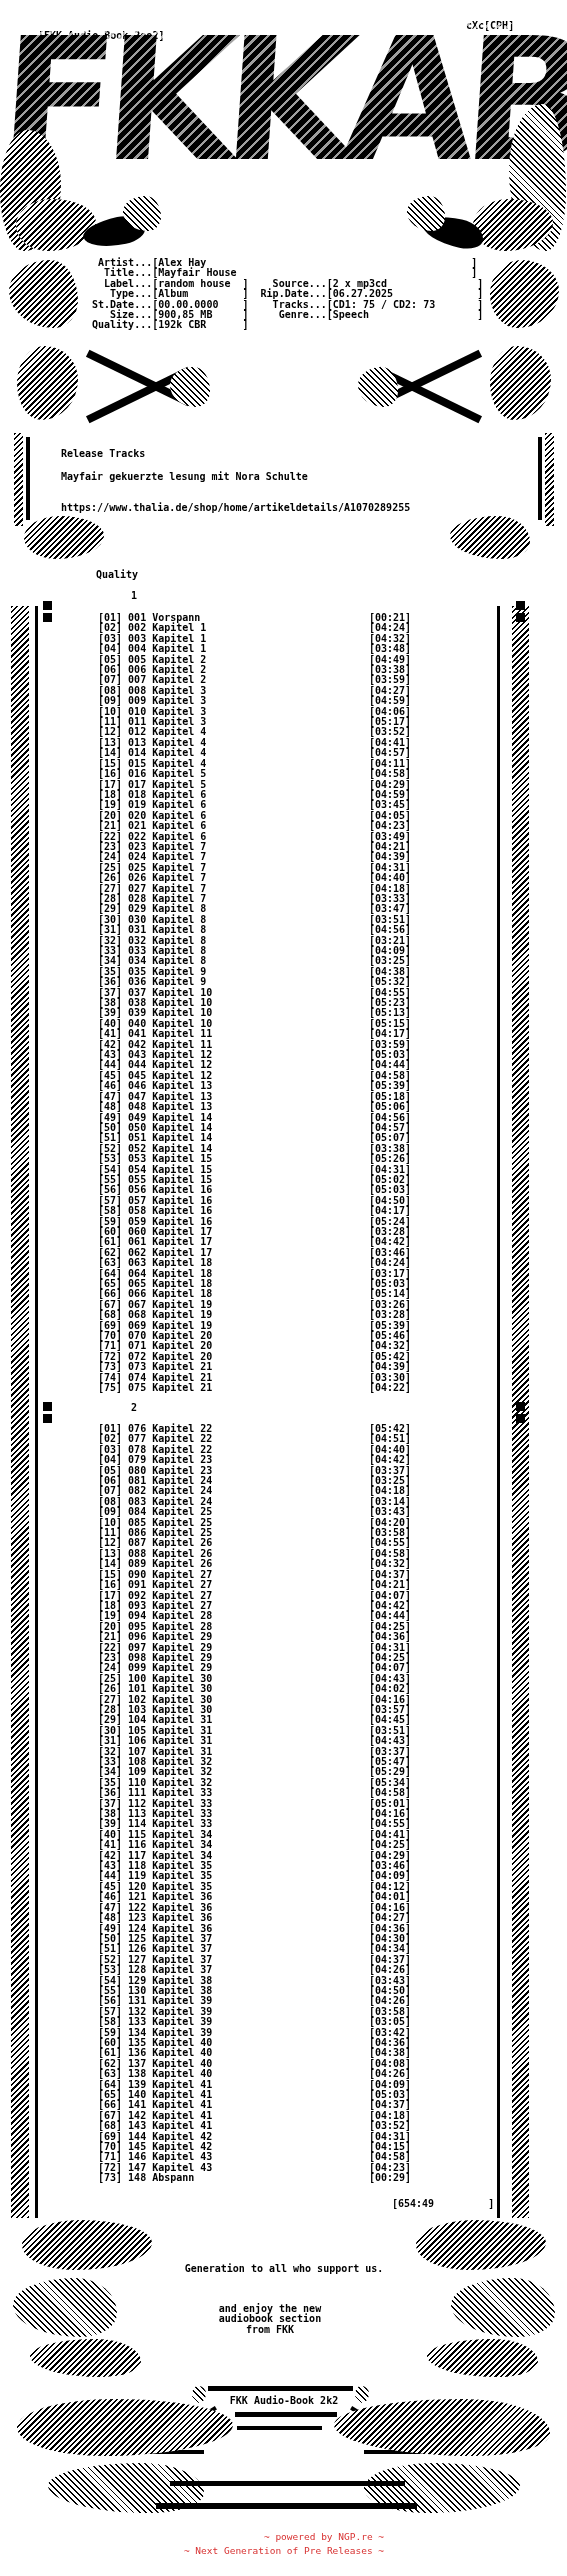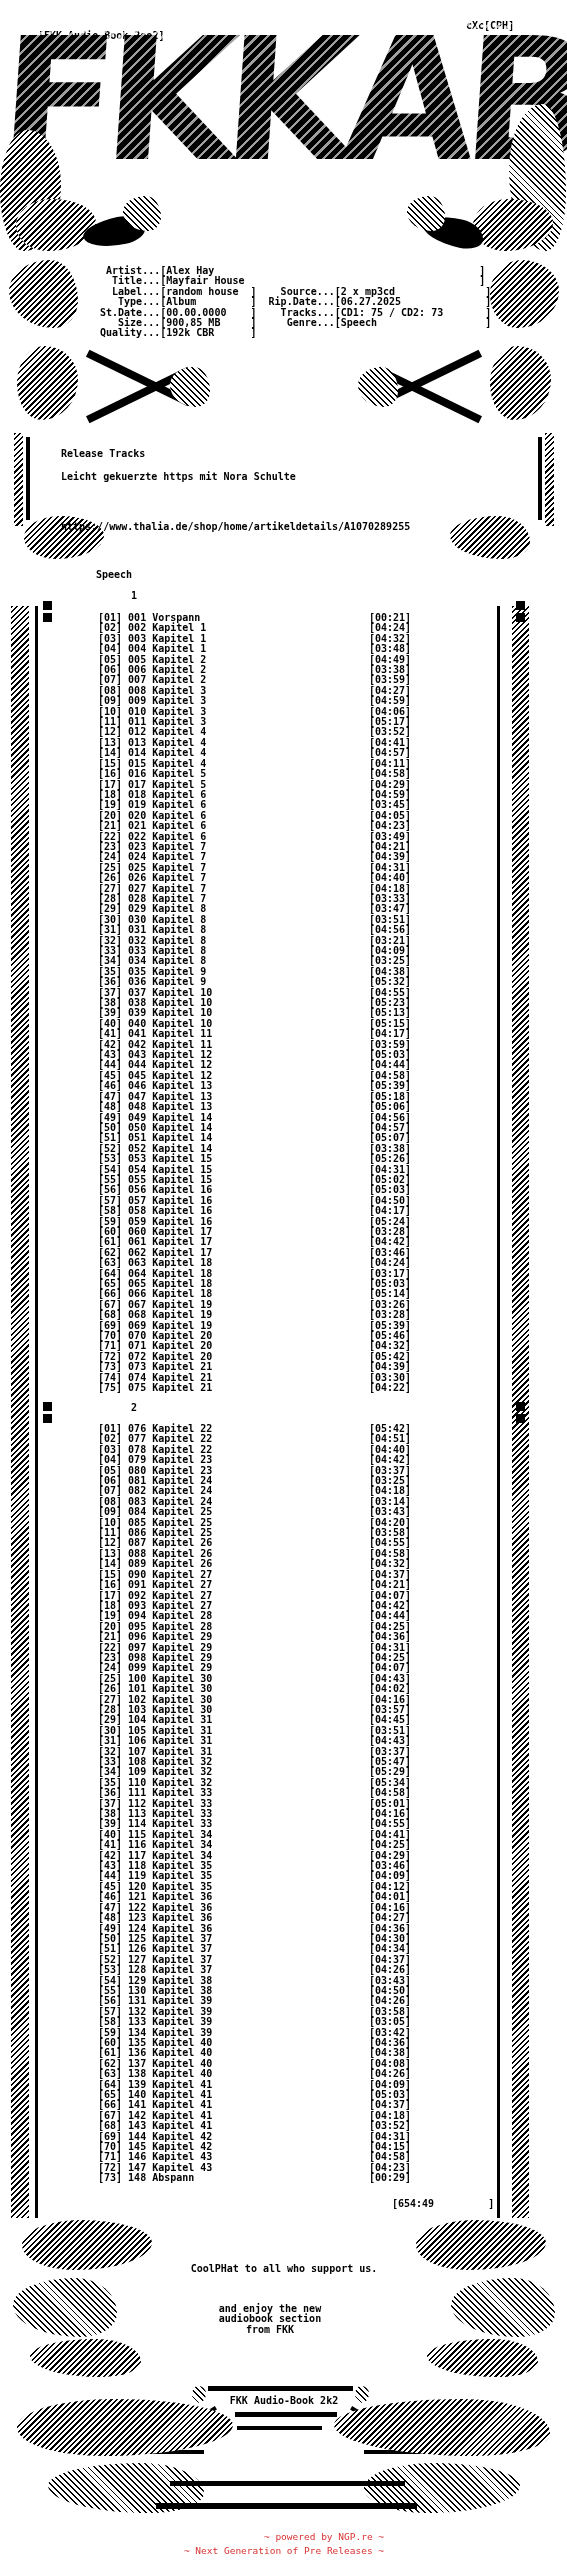--- a/index.html
+++ b/index.html
@@ -35,21 +35,21 @@
   <div class="hatch blob" style="left:15.6px;top:199px;width:80px;height:52px"></div>
   <div class="blk blob2" style="left:83px;top:218px;width:62px;height:28px;transform:rotate(-12deg)"></div>
   <div class="hatch2 blob2" style="left:123px;top:196px;width:38px;height:35px"></div>
   <div class="hatch blob" style="left:473px;top:199px;width:80px;height:52px"></div>
   <div class="blk blob2" style="left:422px;top:218px;width:62px;height:28px;transform:rotate(12deg)"></div>
   <div class="hatch2 blob2" style="left:407px;top:196px;width:38px;height:35px"></div>
 
   <div class="hatch blob2" style="left:8.7px;top:260px;width:69px;height:68px"></div>
   <div class="hatch blob" style="left:490px;top:260px;width:69px;height:68px"></div>
 
-  <pre class="t" id="info-pre" style="left:92px;top:258px;margin:8px"> Artist...[Alex Hay                                            ]
+  <pre class="t" id="info-pre" style="left:92px;top:258px;margin:0"> Artist...[Alex Hay                                            ]
   Title...[Mayfair House                                       ]
   Label...[random house  ]    Source...[2 x mp3cd               ]
    Type...[Album         ]  Rip.Date...[06.27.2025              ]
 St.Date...[00.00.0000    ]    Tracks...[CD1: 75 / CD2: 73       ]
    Size...[900,85 MB     ]     Genre...[Speech                  ]
 Quality...[192k CBR      ]</pre>
 
   <div class="hatch blob" style="left:17.3px;top:346px;width:61px;height:74px"></div>
   <div class="blk" style="left:82px;top:374px;width:113px;height:7.8px;transform:rotate(26deg)"></div>
   <div class="blk" style="left:82px;top:391px;width:113px;height:7.8px;transform:rotate(-26deg)"></div>
@@ -60,37 +60,37 @@
   <div class="hatch2 blob2" style="left:358px;top:367px;width:40px;height:40px"></div>
 
   <div class="hatch" style="left:14px;top:433px;width:8.7px;height:93px"></div>
   <div class="blk" style="left:26px;top:437px;width:3.5px;height:83px"></div>
   <div class="blk" style="left:538px;top:437px;width:3.5px;height:83px"></div>
   <div class="hatch" style="left:545px;top:433px;width:8.7px;height:93px"></div>
   <div class="hatch blob" style="left:24px;top:516px;width:80px;height:43px"></div>
   <div class="hatch blob2" style="left:450px;top:516px;width:80px;height:43px"></div>
 
   <div class="t" style="left:61px;top:449px">Release Tracks</div>
-  <div class="t" style="left:61px;top:472px">Leicht gekuerzte https mit Nora Schulte</div>
-  <div class="t" style="left:61px;top:522px">https://www.thalia.de/shop/home/artikeldetails/A1070289255</div>
+  <div class="t" style="left:61px;top:472px">Mayfair gekuerzte lesung mit Nora Schulte</div>
+  <div class="t" style="left:61px;top:503px">https://www.thalia.de/shop/home/artikeldetails/A1070289255</div>
 
   <div class="hatch" style="left:11.3px;top:606px;width:17.3px;height:1612px"></div>
   <div class="blk" style="left:35px;top:606px;width:2.6px;height:1612px"></div>
   <div class="blk" style="left:497px;top:606px;width:2.6px;height:1612px"></div>
   <div class="hatch" style="left:512px;top:606px;width:17.3px;height:1612px"></div>
   <div class="blk" style="left:43px;top:601px;width:8.7px;height:8.7px"></div>
   <div class="blk" style="left:43px;top:613px;width:8.7px;height:8.7px"></div>
   <div class="blk" style="left:516px;top:601px;width:8.7px;height:8.7px"></div>
   <div class="blk" style="left:516px;top:613px;width:8.7px;height:8.7px"></div>
   <div class="blk" style="left:43px;top:1402px;width:8.7px;height:8.7px"></div>
   <div class="blk" style="left:43px;top:1414px;width:8.7px;height:8.7px"></div>
   <div class="blk" style="left:516px;top:1402px;width:8.7px;height:8.7px"></div>
   <div class="blk" style="left:516px;top:1414px;width:8.7px;height:8.7px"></div>
 
-  <div class="t" style="left:96px;top:570px">Speech</div>
+  <div class="t" style="left:96px;top:570px">Quality</div>
   <div class="t" style="left:131px;top:591px">1</div>
   <pre class="t" style="left:98px;top:613px;margin:0">[01] 001 Vorspann                            [00:21]
 [02] 002 Kapitel 1                           [04:24]
 [03] 003 Kapitel 1                           [04:32]
 [04] 004 Kapitel 1                           [03:48]
 [05] 005 Kapitel 2                           [04:49]
 [06] 006 Kapitel 2                           [03:38]
 [07] 007 Kapitel 2                           [03:59]
 [08] 008 Kapitel 3                           [04:27]
 [09] 009 Kapitel 3                           [04:59]
@@ -236,21 +236,21 @@
 [73] 148 Abspann                             [00:29]</pre>
   <div class="t" id="total-time" style="left:392px;top:2199px">[654:49         ]</div>
 
   <div class="hatch blob" style="left:21.6px;top:2220px;width:130px;height:50px"></div>
   <div class="hatch2 blob2" style="left:13px;top:2278px;width:104px;height:59px"></div>
   <div class="hatch blob2" style="left:30px;top:2339px;width:111px;height:38px"></div>
   <div class="hatch blob" style="left:416px;top:2220px;width:130px;height:50px"></div>
   <div class="hatch2 blob2" style="left:451px;top:2278px;width:104px;height:59px"></div>
   <div class="hatch blob2" style="left:427px;top:2339px;width:111px;height:38px"></div>
 
-  <div class="t center" style="top:2264px">CoolPHat to all who support us.</div>
+  <div class="t center" style="top:2264px">Generation to all who support us.</div>
   <pre class="t center" id="greet-pre" style="top:2304px;margin:0;transform:translateX(-14px)">and enjoy the new
 audiobook section
 from FKK</pre>
 
   <div class="blk" style="left:208px;top:2386px;width:145px;height:5.2px"></div>
   <div class="hatch2 blob" style="left:192px;top:2386px;width:14px;height:17.3px"></div>
   <div class="hatch2 blob" style="left:355px;top:2386px;width:14px;height:17.3px"></div>
   <div class="t center" style="top:2396px">FKK Audio-Book 2k2</div>
   <div class="blk" style="left:235px;top:2412px;width:102px;height:5.2px"></div>
   <div class="blk" style="left:237px;top:2426px;width:85px;height:4.3px"></div>

